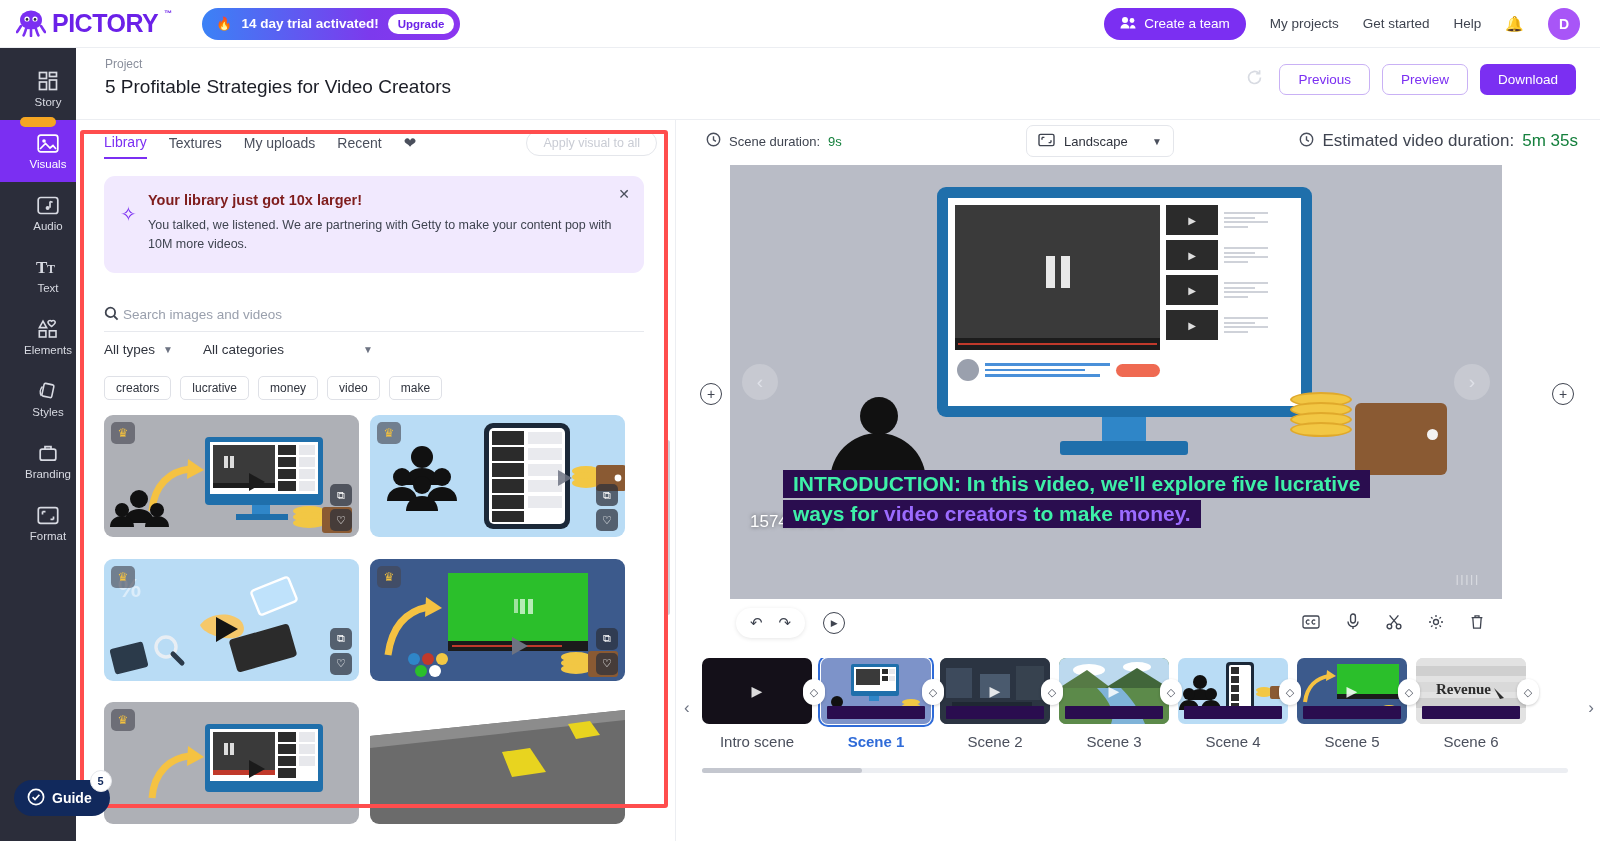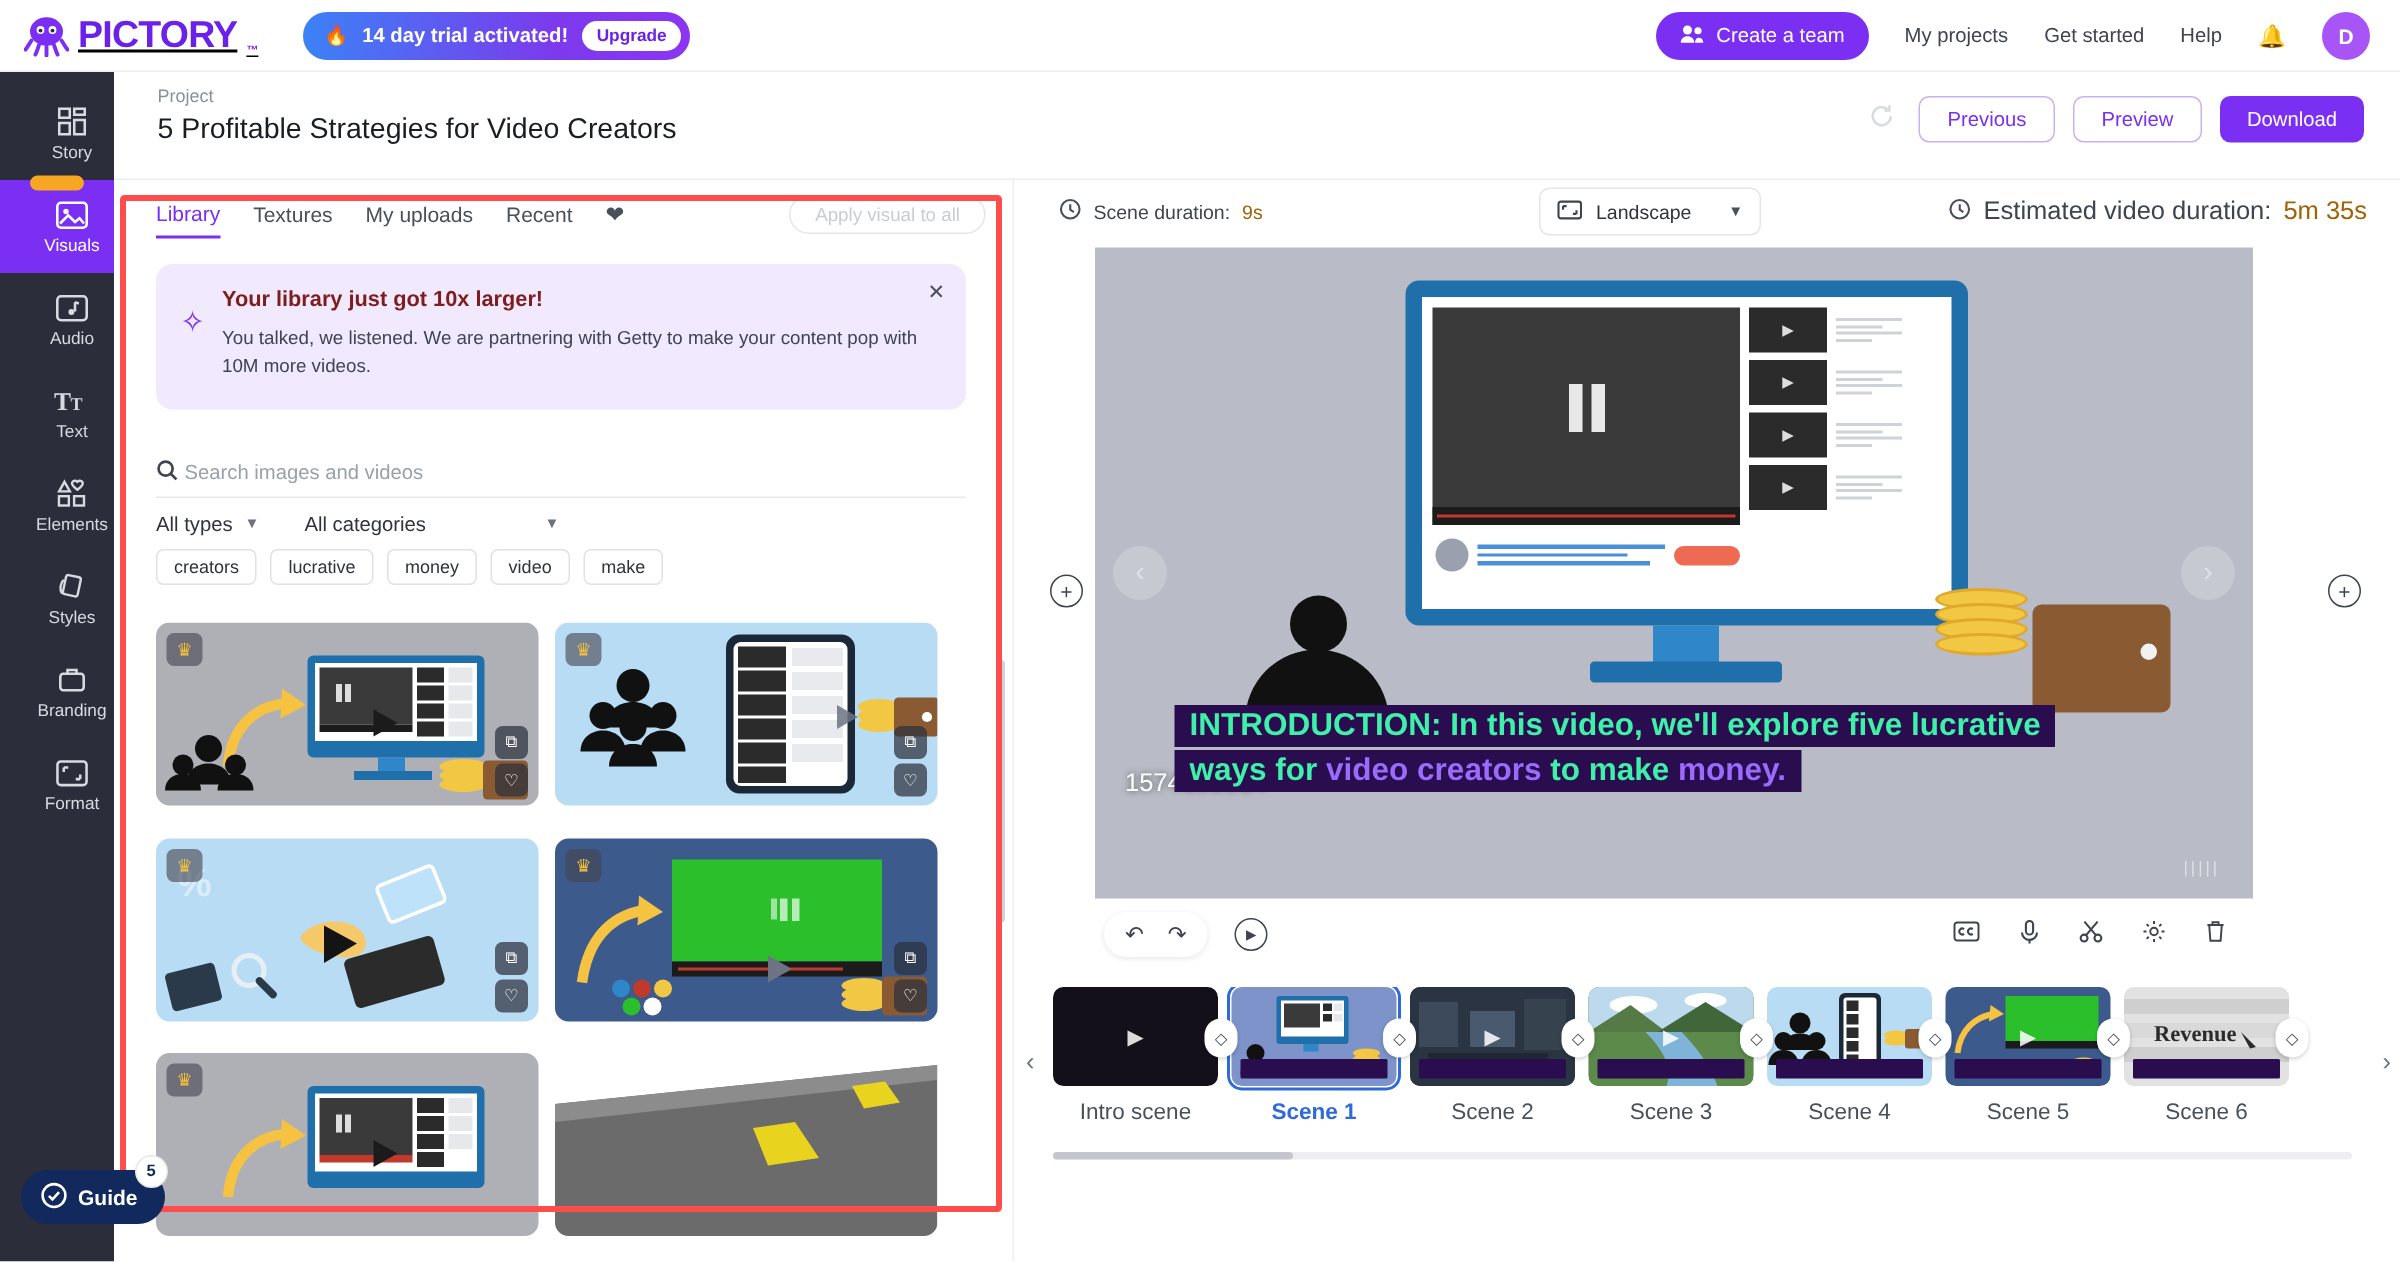--- a/index.html
+++ b/index.html
@@ -10,21 +10,21 @@
     overflow: hidden;
   }
   body { position: relative; }
 
   
   .topbar {
     position: absolute; top: 0; left: 0; width: 1600px; height: 48px;
     background: #ffffff; border-bottom: 1px solid #eceef2;
     display: flex; align-items: center;
   }
-  .logo-wrap { display: flex; align-items: flex-end; margin-left: 16px; gap: 6px; text-decoration: underline; }
+  .logo-wrap { display: flex; align-items: flex-start; margin-left: 16px; gap: 6px; }
   .logo-mark { width: 30px; height: 28px; position: relative; }
   .logo-text {
     font-size: 25px; font-weight: bold; color: #6b21e8;
     letter-spacing: -0.5px; position: relative;
   }
   .logo-tm { font-size: 8px; vertical-align: super; color: #6b21e8; font-weight: bold; }
 
   .trial-pill {
     margin-left: 30px; height: 32px; border-radius: 18px;
     background: linear-gradient(90deg, #3b82f6 0%, #7c3aed 65%, #8b35f0 100%);
@@ -145,21 +145,21 @@
 
   .filters { position: absolute; top: 222px; left: 28px; display: flex; align-items: center; }
   .filter-sel {
     font-size: 13.5px; color: #2f333d; display: flex; align-items: center;
     gap: 8px; cursor: pointer;
   }
   .filter-sel .chev { font-size: 10px; color: #6d7382; }
   .filter-gap { width: 30px; }
   .filter-wide { width: 170px; justify-content: space-between; gap: 45px; }
 
-  .chips { position: absolute; top: 246px; left: 28px; display: flex; gap: 9px; }
+  .chips { position: absolute; top: 256px; left: 28px; display: flex; gap: 9px; }
   .chip {
     border: 1px solid #dfe1e7; border-radius: 5px; height: 24px;
     padding: 0 11px; font-size: 12px; color: #2f333d; background: #fff;
     display: flex; align-items: center; cursor: pointer;
   }
 
   .grid {
     position: absolute; top: 295px; left: 28px; width: 548px; height: 420px;
     display: flex; flex-wrap: wrap; gap: 11px; overflow: hidden;
   }
@@ -195,21 +195,21 @@
   
   .right {
     position: absolute; top: 120px; left: 676px; width: 924px; height: 721px;
     background: #fff;
   }
   .prev-topbar {
     position: absolute; top: 0; left: 0; width: 924px; height: 42px;
     display: flex; align-items: center;
   }
   .dur-left { position: absolute; left: 30px; display: flex; align-items: center; gap: 8px; font-size: 13px; color: #3f4450; }
-  .dur-val { color: #a16207; }
+  .dur-val { color: #15803d; }
   .clock { color: #4a4f5c; font-size: 14px; }
   .ratio-sel {
     position: absolute; left: 350px; top: 5px; width: 148px; height: 32px;
     border: 1px solid #e4e6eb; border-radius: 7px; background: #fff;
     display: flex; align-items: center; gap: 9px; padding: 0 11px;
     font-size: 13px; color: #2f333d; cursor: pointer;
   }
   .ratio-sel .chev { margin-left: auto; font-size: 10px; color: #4a4f5c; }
   .dur-right { position: absolute; right: 22px; display: flex; align-items: center; gap: 8px; font-size: 17px; color: #3f4450; }
 

